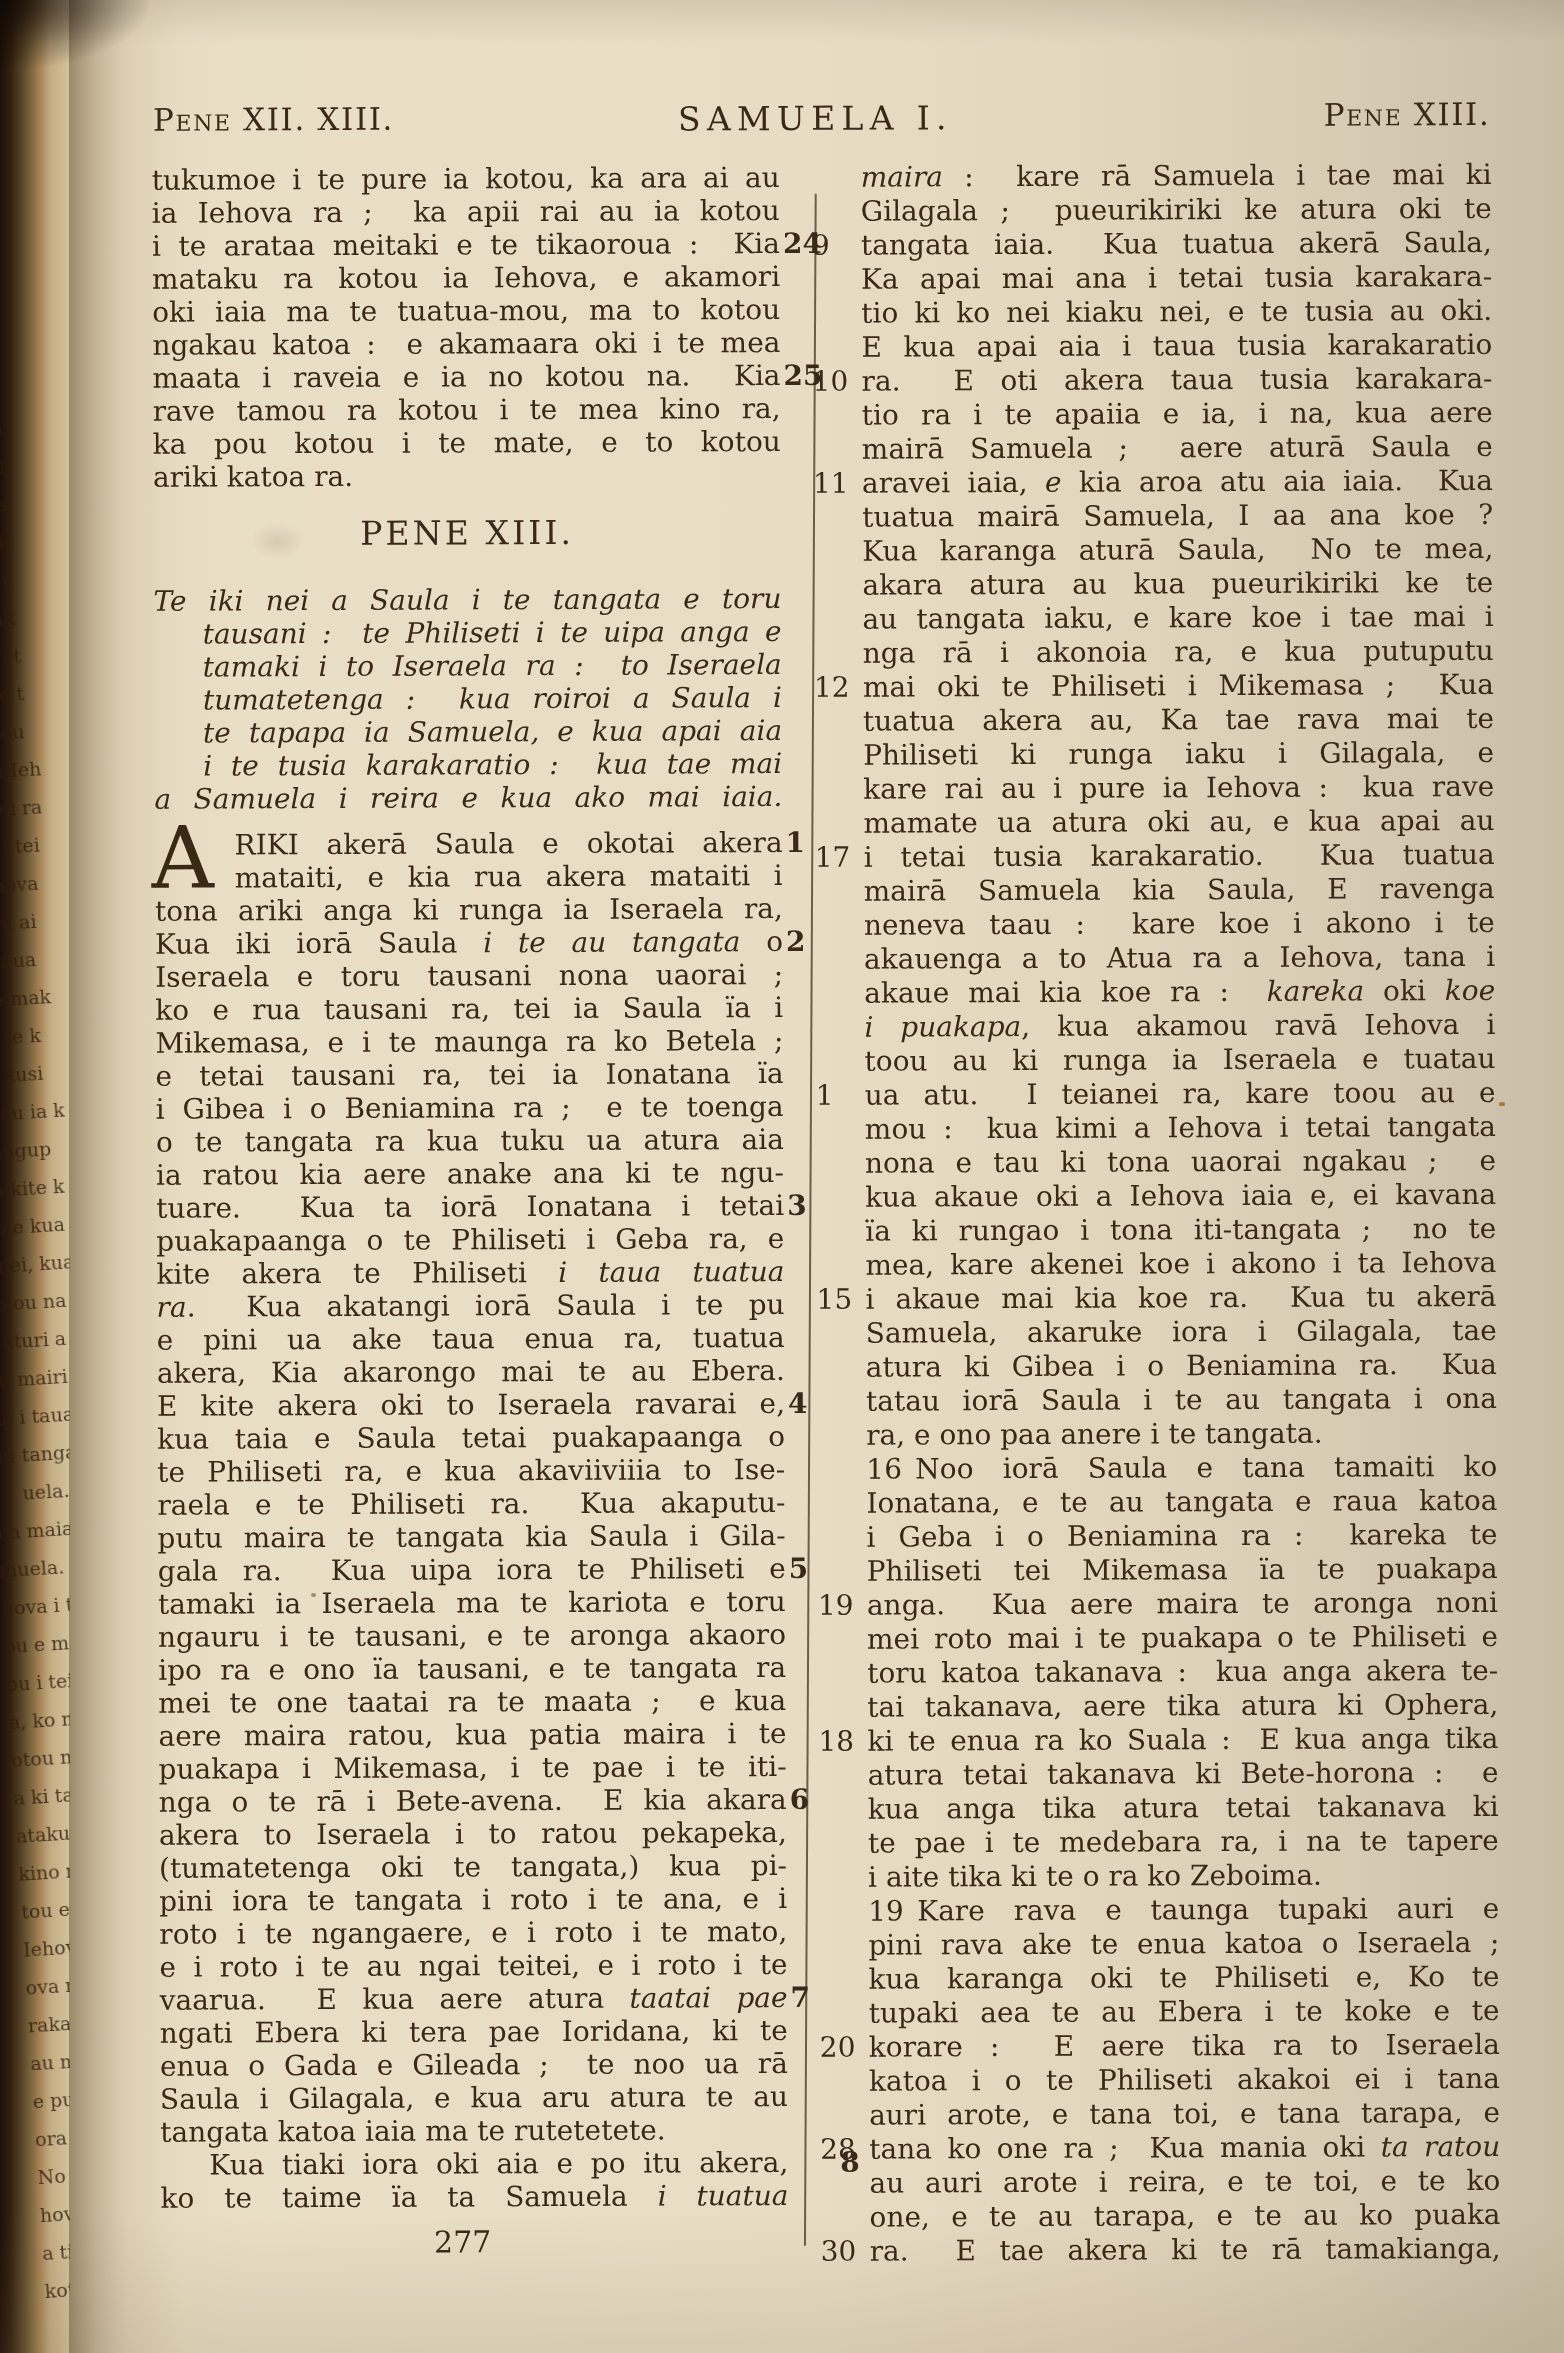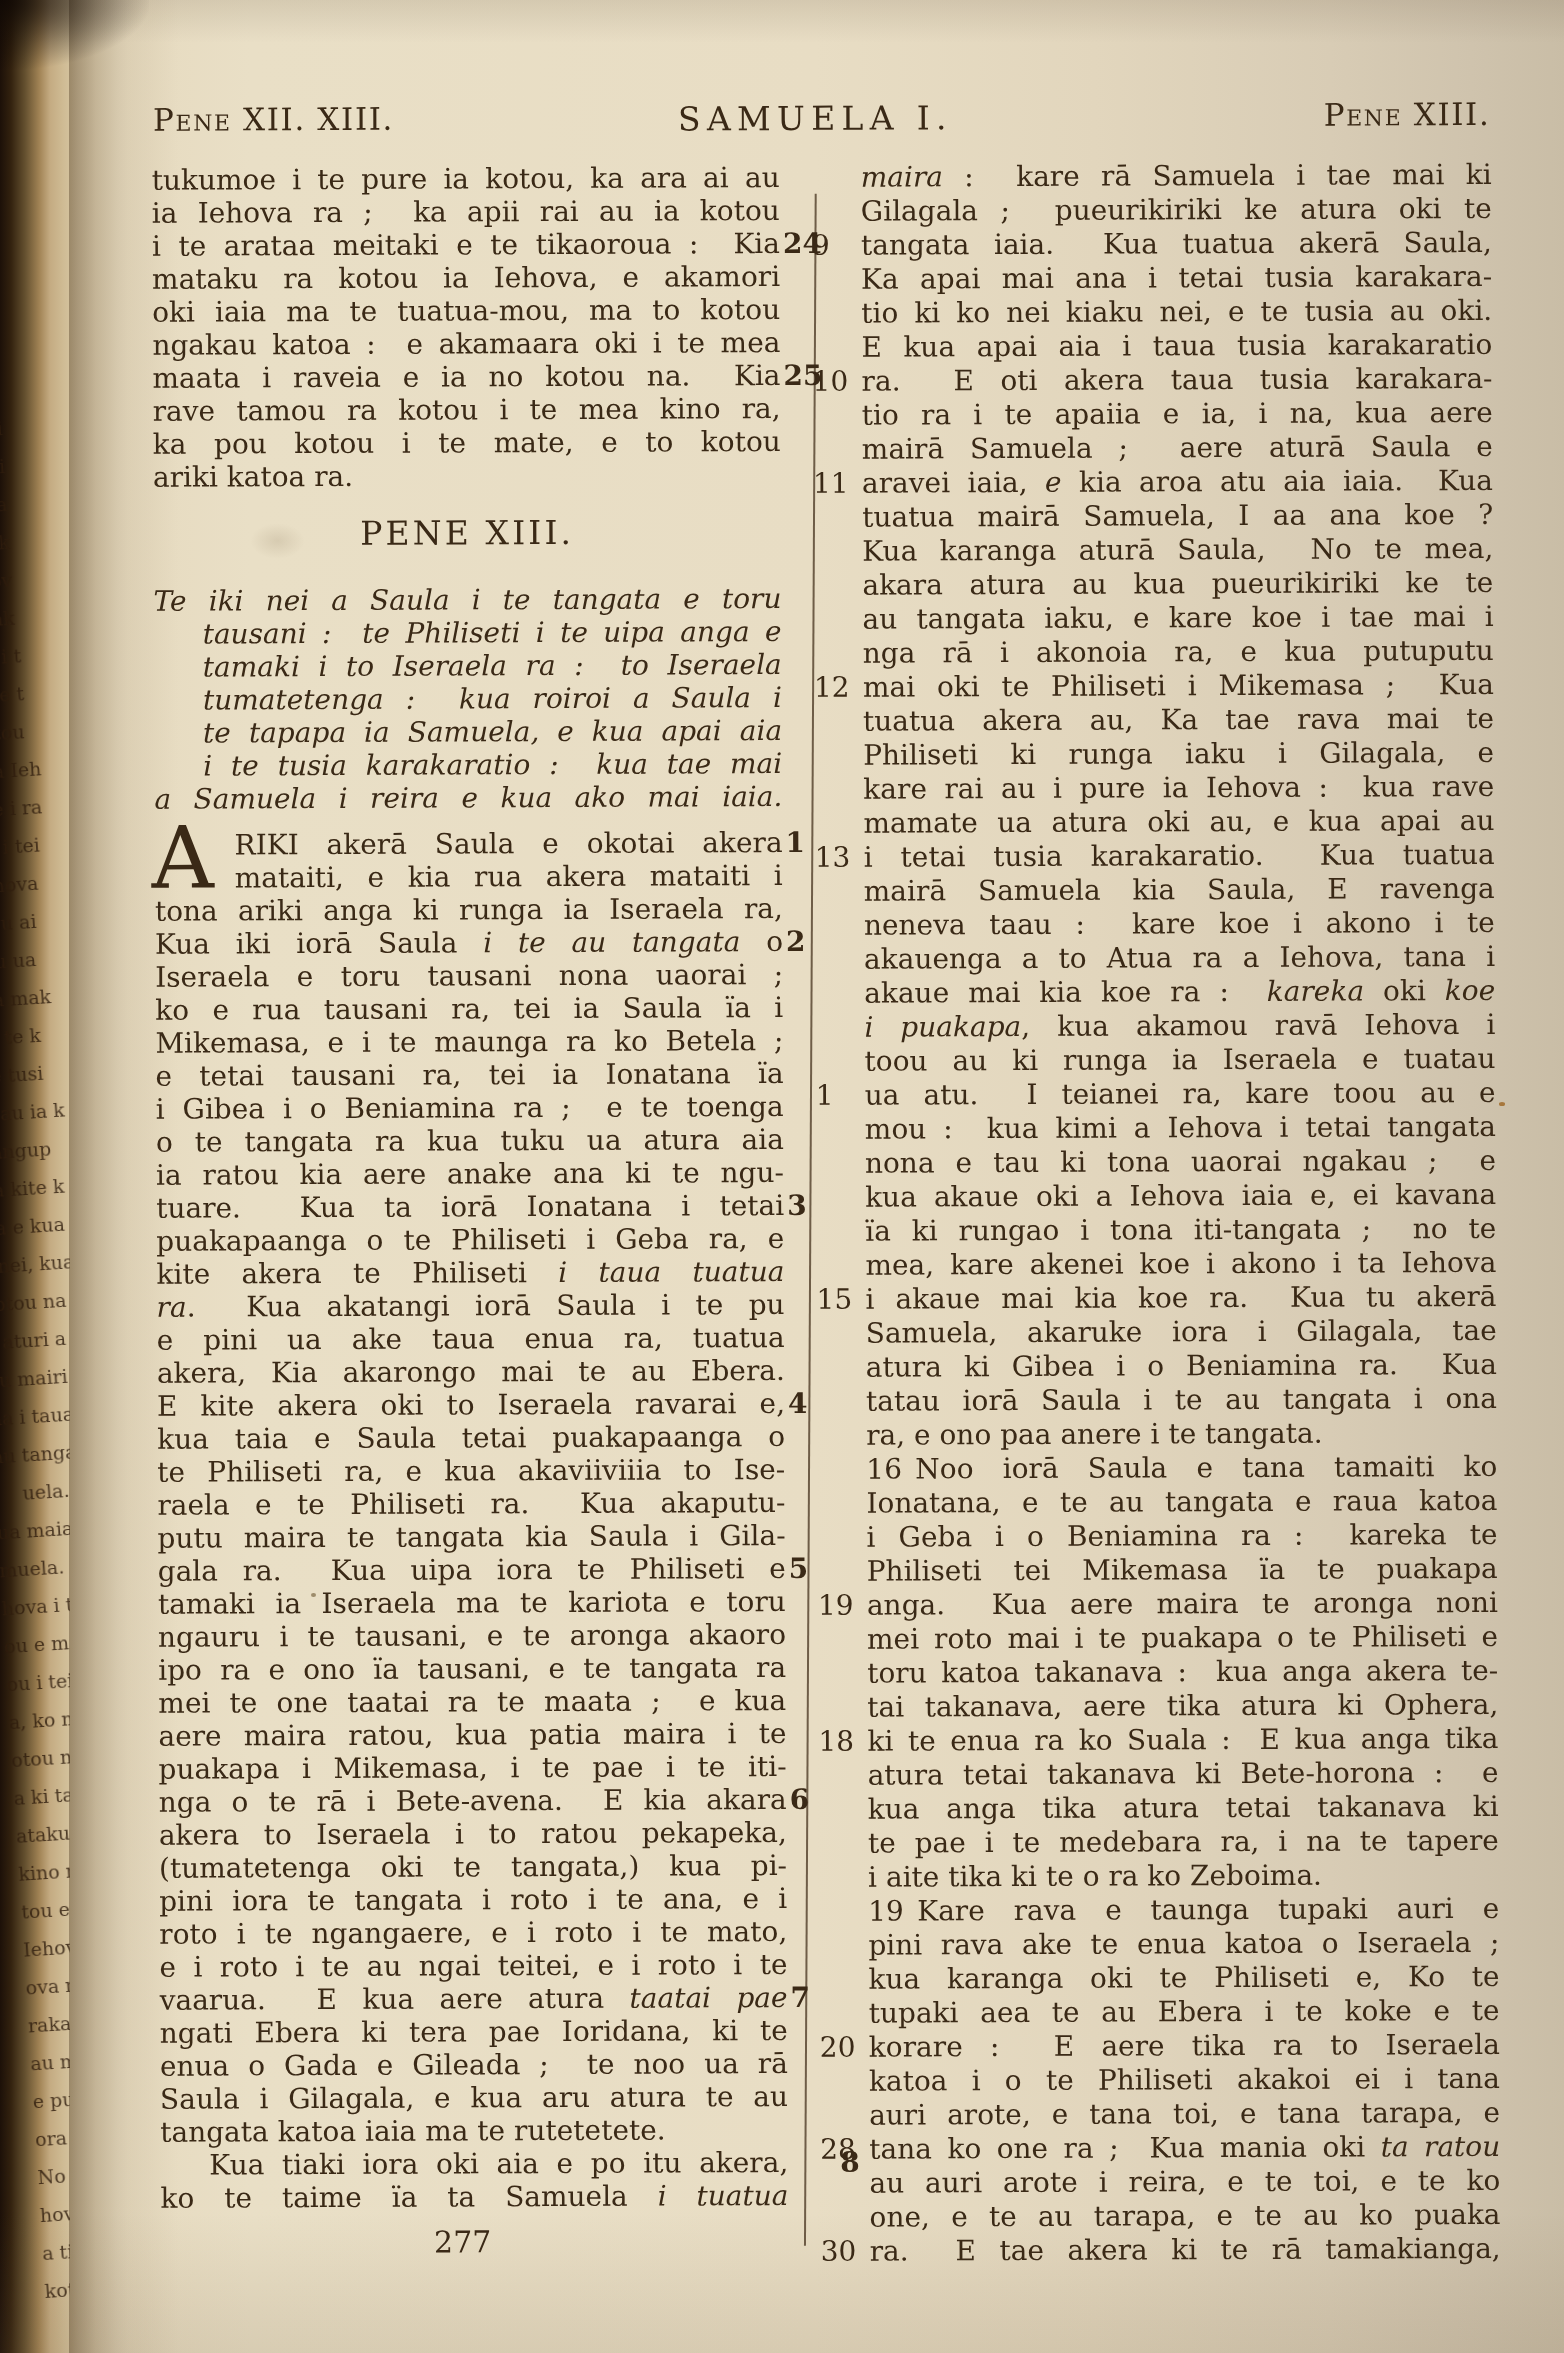--- a/index.html
+++ b/index.html
@@ -241,21 +241,21 @@
           <div class="ln"><span class="txt">tuatua mairā Samuela, I aa ana koe ?</span></div>
           <div class="ln"><span class="txt">Kua karanga aturā Saula,&nbsp; No te mea,</span></div>
           <div class="ln"><span class="txt">akara atura au kua pueurikiriki ke te</span></div>
           <div class="ln"><span class="txt">au tangata iaku, e kare koe i tae mai i</span></div>
           <div class="ln"><span class="txt">nga rā i akonoia ra, e kua putuputu</span></div>
           <div class="ln"><span class="txt">mai oki te Philiseti i Mikemasa ;&nbsp; Kua</span><span class="vnum vnum-left">12</span></div>
           <div class="ln"><span class="txt">tuatua akera au, Ka tae rava mai te</span></div>
           <div class="ln"><span class="txt">Philiseti ki runga iaku i Gilagala, e</span></div>
           <div class="ln"><span class="txt">kare rai au i pure ia Iehova :&nbsp; kua rave</span></div>
           <div class="ln"><span class="txt">mamate ua atura oki au, e kua apai au</span></div>
-          <div class="ln"><span class="txt">i tetai tusia karakaratio.&nbsp; Kua tuatua</span><span class="vnum vnum-left">13</span></div>
+          <div class="ln"><span class="txt">i tetai tusia karakaratio.&nbsp; Kua tuatua</span><span class="vnum vnum-left">17</span></div>
           <div class="ln"><span class="txt">mairā Samuela kia Saula, E ravenga</span></div>
           <div class="ln"><span class="txt">neneva taau :&nbsp; kare koe i akono i te</span></div>
           <div class="ln"><span class="txt">akauenga a to Atua ra a Iehova, tana i</span></div>
           <div class="ln"><span class="txt">akaue mai kia koe ra :&nbsp; <i>kareka</i> oki <i>koe</i></span></div>
           <div class="ln"><span class="txt"><i>i puakapa</i>, kua akamou ravā Iehova i</span></div>
           <div class="ln"><span class="txt">toou au ki runga ia Iseraela e tuatau</span></div>
           <div class="ln"><span class="txt">ua atu.&nbsp; I teianei ra, kare toou au e</span><span class="vnum vnum-left">1</span></div>
           <div class="ln"><span class="txt">mou :&nbsp; kua kimi a Iehova i tetai tangata</span></div>
           <div class="ln"><span class="txt">nona e tau ki tona uaorai ngakau ;&nbsp; e</span></div>
           <div class="ln"><span class="txt">kua akaue oki a Iehova iaia e, ei kavana</span></div>

